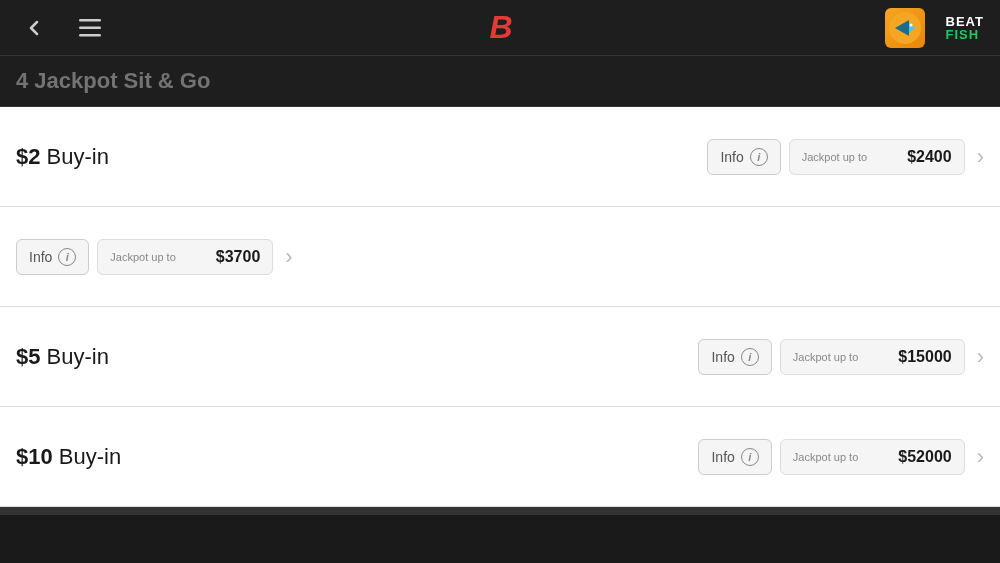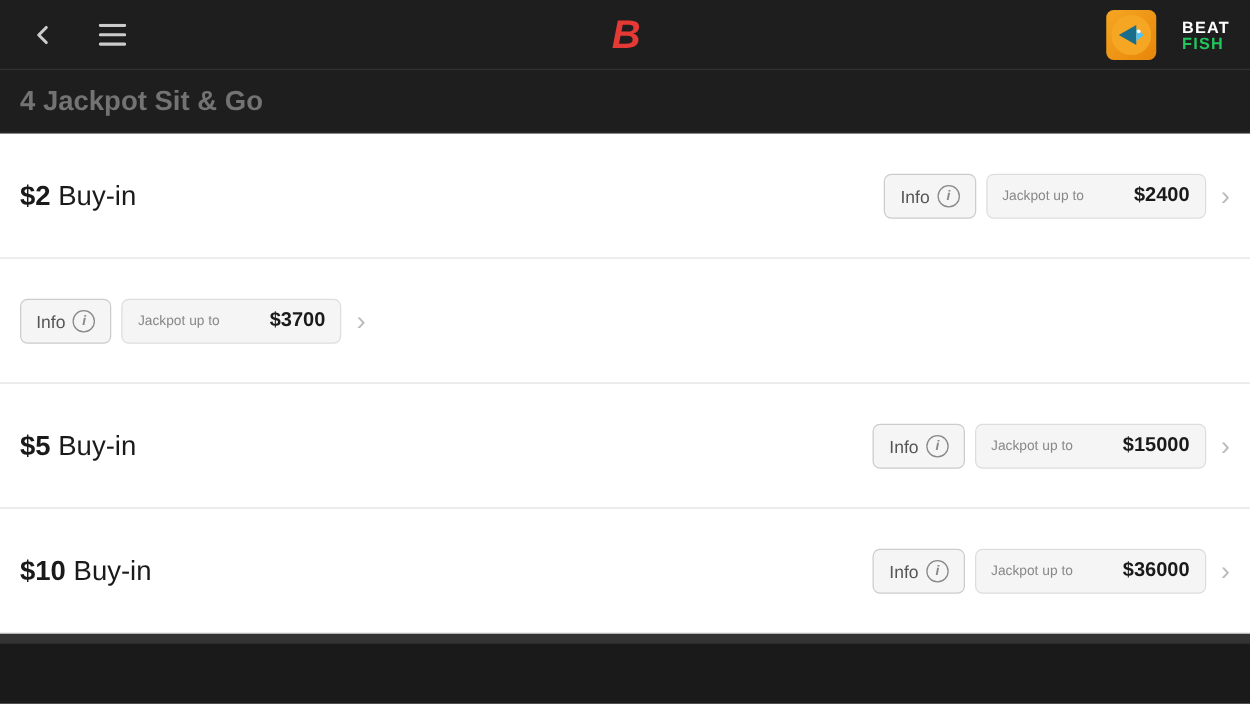--- a/index.html
+++ b/index.html
@@ -298,20 +298,20 @@
         <strong>$10</strong>
         <span> Buy-in</span>
       </div>
       <div class="list-item-right">
         <div class="info-btn">
           <span class="info-text">Info</span>
           <div class="info-circle">i</div>
         </div>
         <div class="jackpot-info">
           <span class="jackpot-up-to">Jackpot up to</span>
-          <span class="jackpot-amount">$36000</span>
+          <span class="jackpot-amount">$52000</span>
         </div>
         <span class="chevron">›</span>
       </div>
     </div>
   </div>
 
 <div class="bottom-bar"></div>
 
 </body></html>

